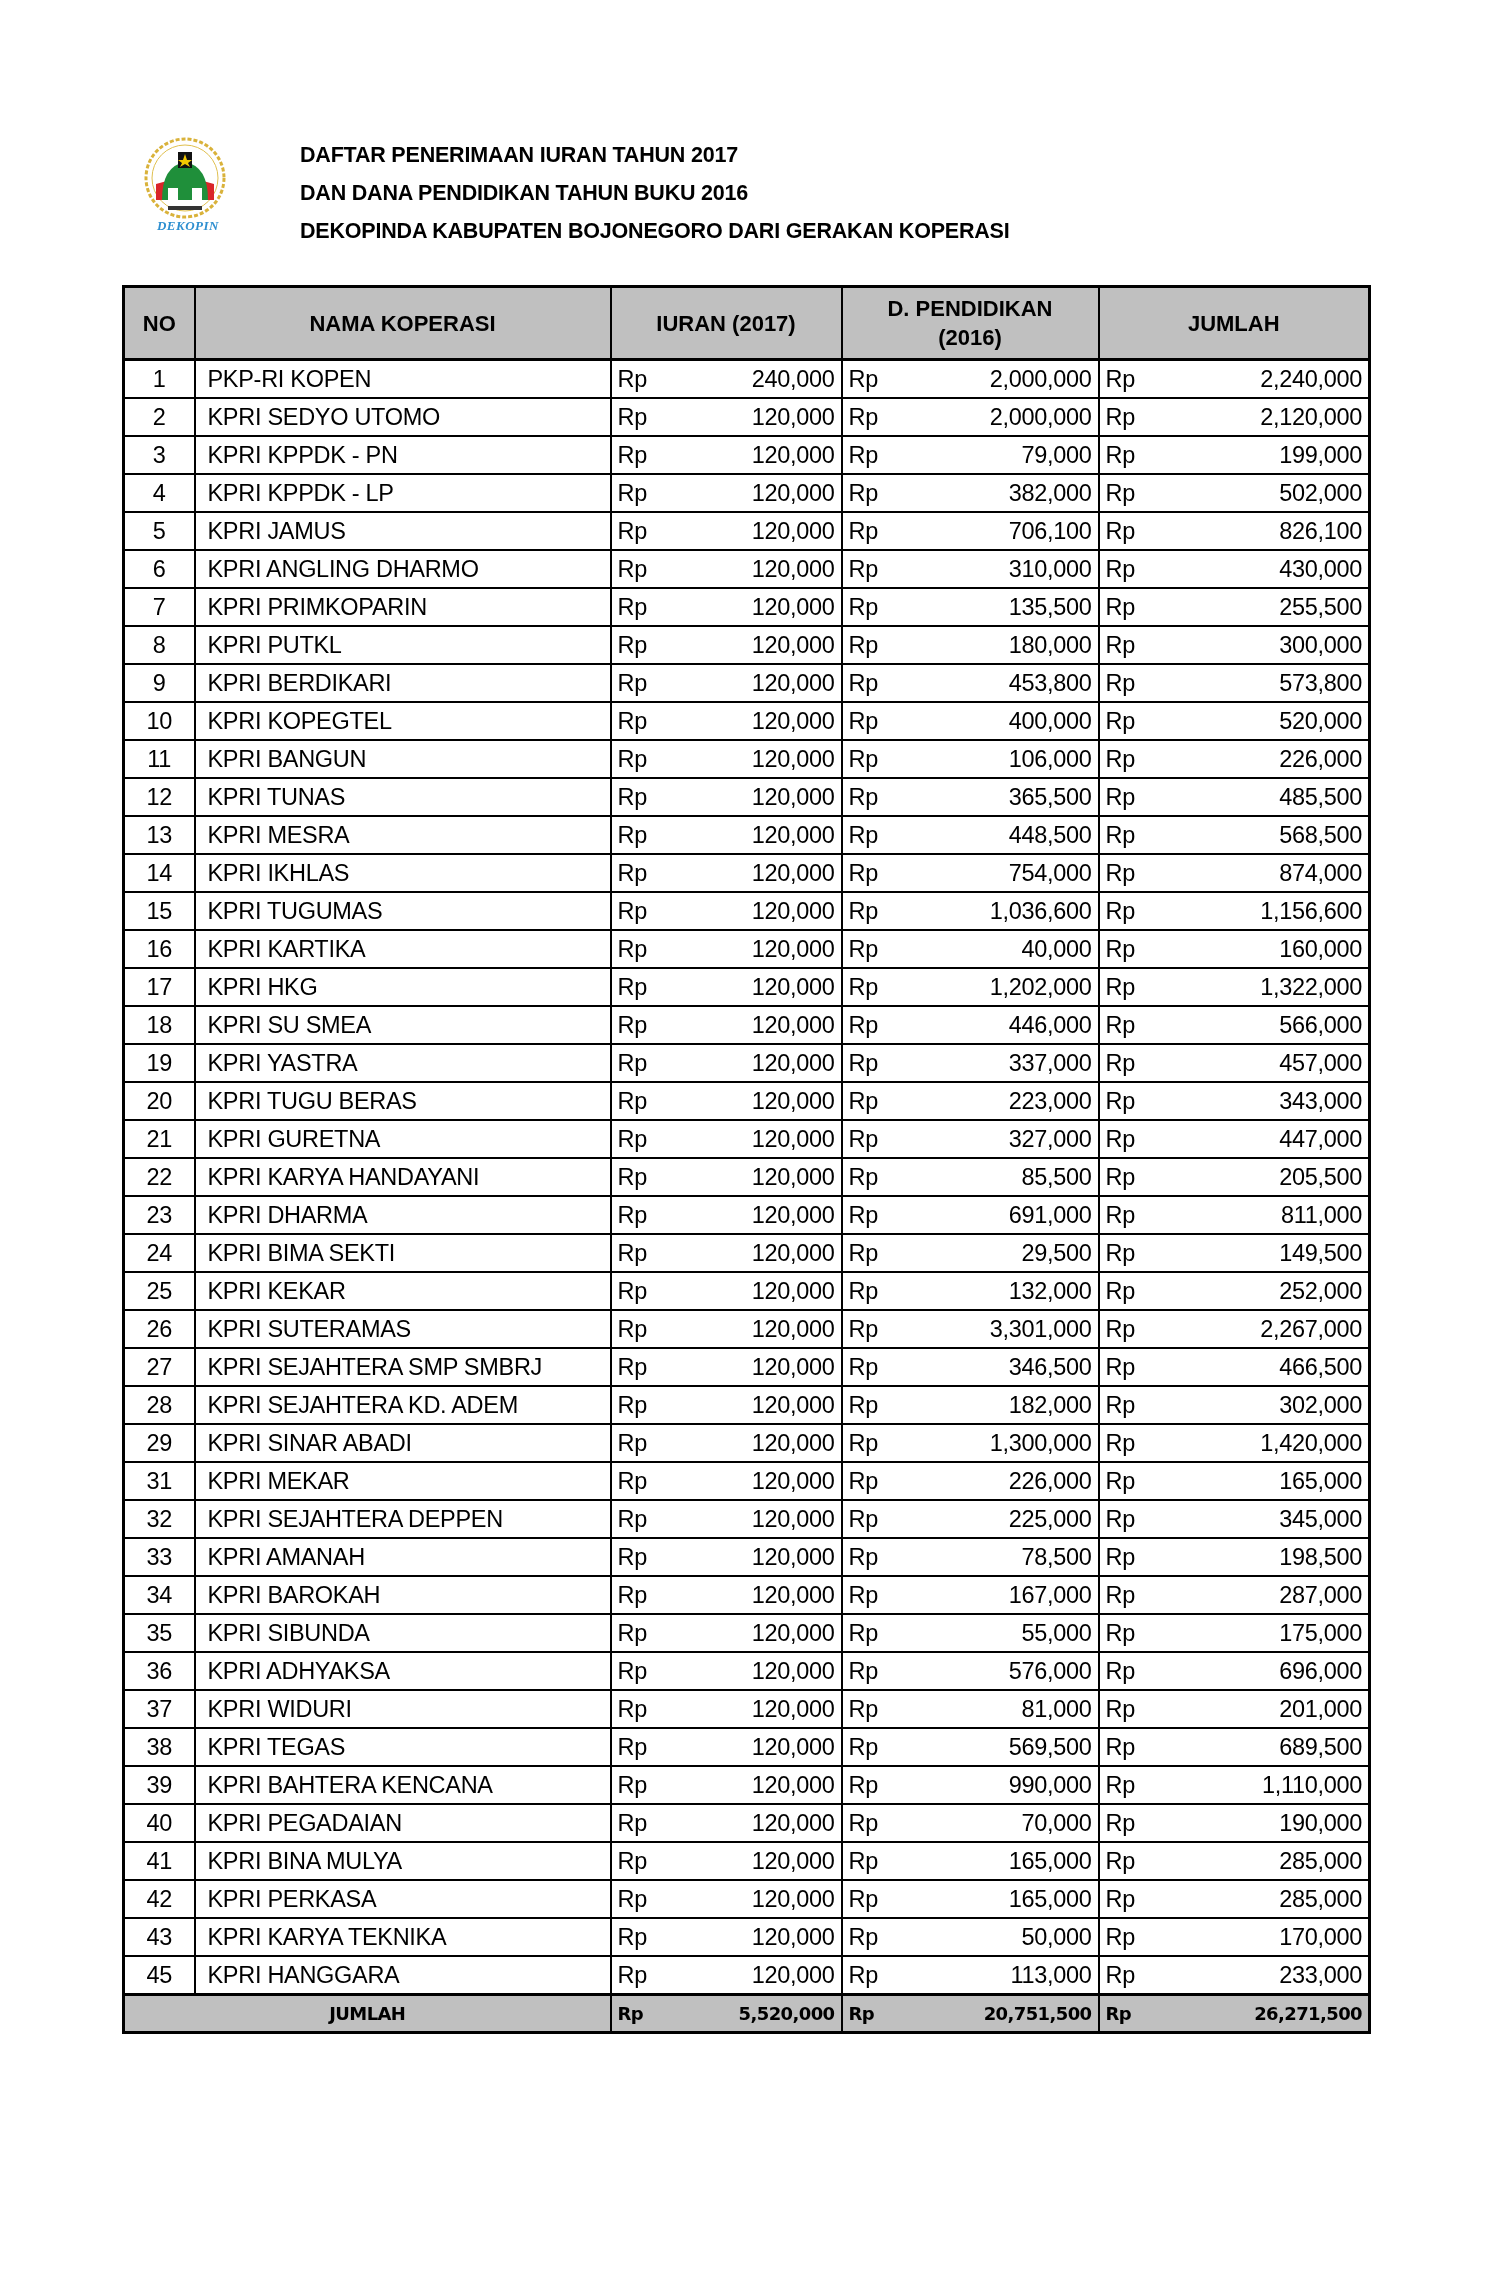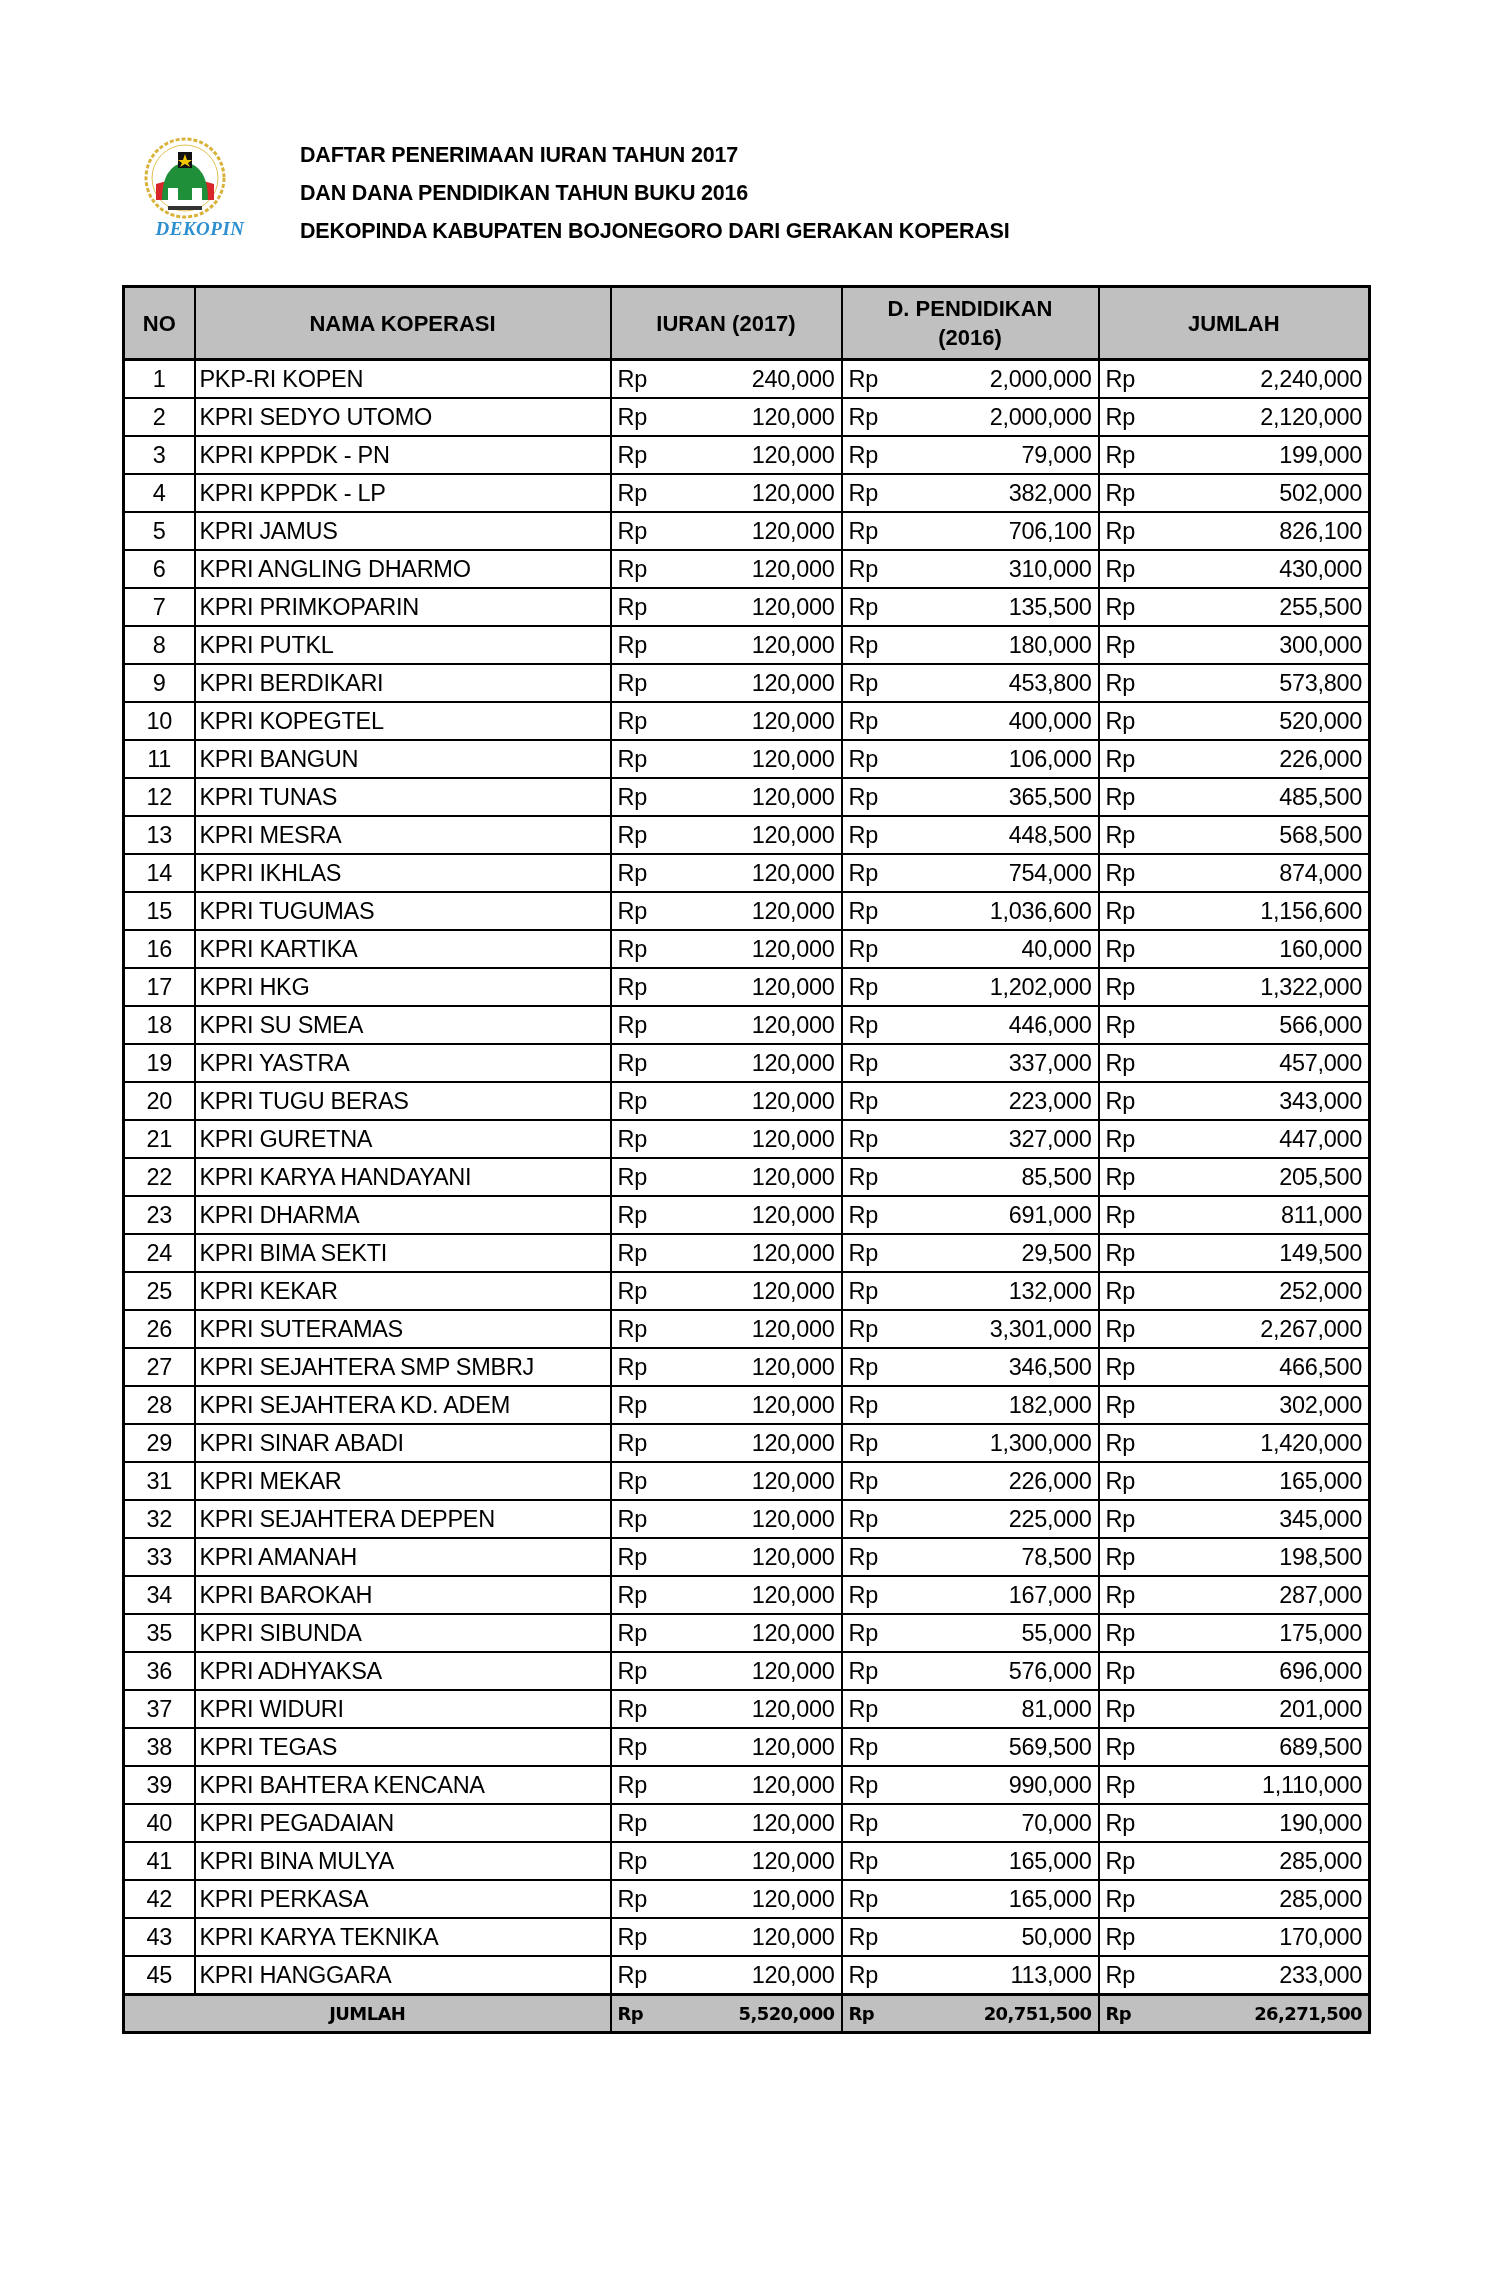--- a/index.html
+++ b/index.html
@@ -1,27 +1,27 @@
 <!DOCTYPE html>
 <html><head>
 <meta charset="utf-8">
 <style>
   html, body { margin:0; padding:0; background:#ffffff; }
   body { width:1500px; height:2294px; position:relative; overflow:hidden; font-family:"Liberation Sans", sans-serif; color:#000; }
   .logo { position:absolute; left:128px; top:130px; width:120px; height:118px; }
   .logo-emblem { position:absolute; left:14px; top:6px; width:86px; height:84px; }
-  .logo-text { position:absolute; left:12px; top:88px; width:120px; text-align:center; font-family:"Liberation Serif", serif; font-style:italic; font-weight:bold; font-size:19px; color:#2e8fd0; letter-spacing:0.5px; }
+  .logo-text { position:absolute; left:0; top:88px; width:120px; text-align:center; font-family:"Liberation Serif", serif; font-style:italic; font-weight:bold; font-size:13px; color:#2e8fd0; letter-spacing:0.5px; }
   .titles { position:absolute; left:300px; top:136px; width:900px; text-align:left; }
   .titles div { font-weight:bold; font-size:21.5px; line-height:38px; letter-spacing:-0.2px; }
   table { position:absolute; left:122px; top:285px; border-collapse:collapse; table-layout:fixed; width:1246px; border:3px solid #000; }
   col.c-no { width:71px; } col.c-nama { width:416px; } col.c-iu { width:231px; } col.c-dp { width:257px; } col.c-jm { width:271px; }
   th { background:#c0c0c0; font-weight:bold; font-size:22px; height:70px; border:2px solid #000; border-bottom:3px solid #000; text-align:center; line-height:29px; padding:0; }
   td { font-size:23.5px; height:36px; border-left:2px solid #000; border-right:2px solid #000; border-bottom:2px solid #000; padding:0 6px; white-space:nowrap; letter-spacing:-0.3px; }
   td.no { text-align:center; }
-  td.nama { text-align:left; padding-left:4px; }
+  td.nama { text-align:left; padding-left:12px; }
   .money { display:flex; justify-content:space-between; }
   tr.total td { background:#c0c0c0; font-family:"DejaVu Sans", sans-serif; font-weight:bold; font-size:18px; height:35px; border-top:3px solid #000; border-bottom:3px solid #000; letter-spacing:-0.6px; }
   tr.total td.label { text-align:center; }
 </style>
 </head>
 <body>
 
 <div class="logo">
   <svg class="logo-emblem" viewBox="0 0 86 84">
     <circle cx="43" cy="42" r="39" fill="none" stroke="#d9b23a" stroke-width="3" stroke-dasharray="4 2"></circle>

